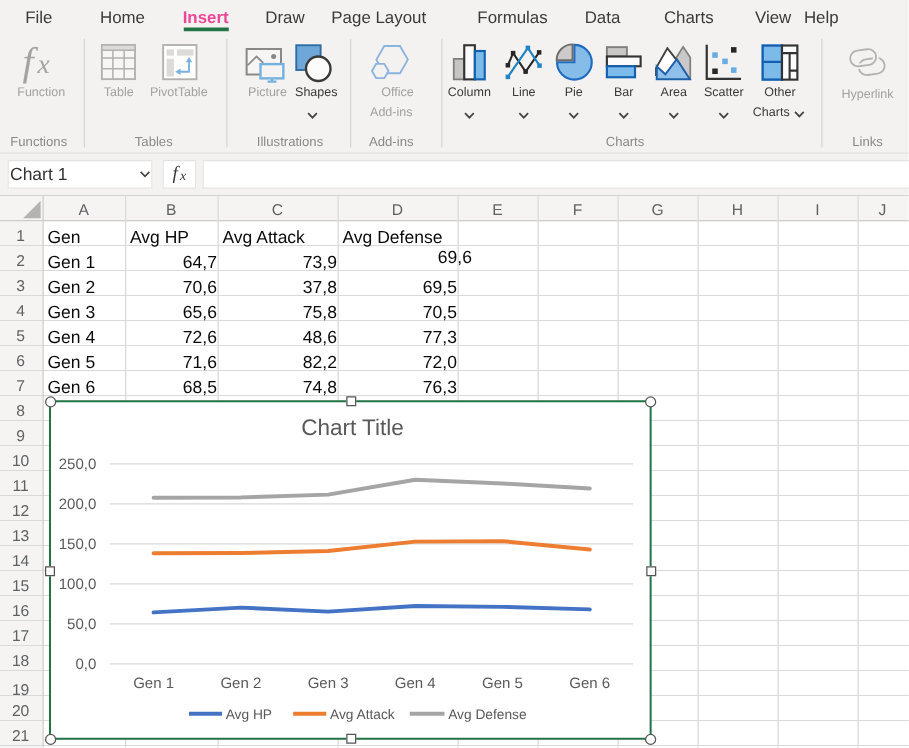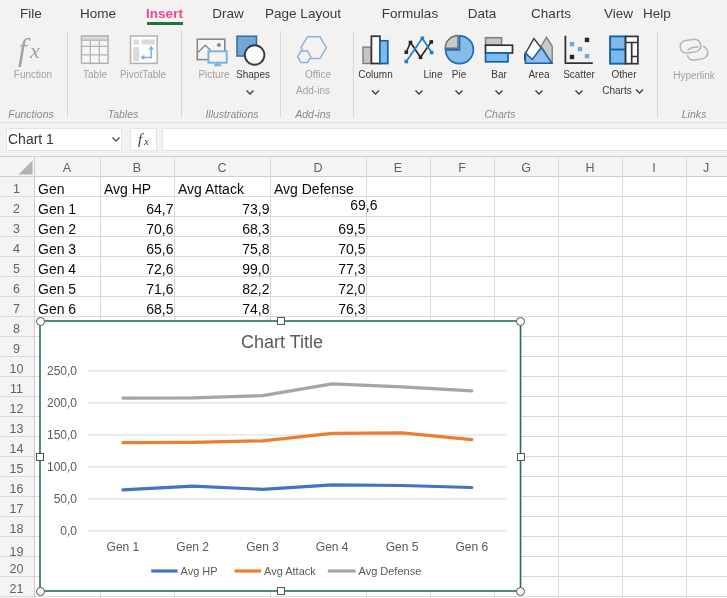--- a/index.html
+++ b/index.html
@@ -1,20 +1,20 @@
 <!DOCTYPE html>
 <html><head><meta charset="utf-8">
 <style>
 *{margin:0;padding:0;box-sizing:border-box;}
 body{width:727px;height:598px;overflow:hidden;position:relative;font-family:"Liberation Sans",sans-serif;background:#fff;}
 .abs{position:absolute;}
 .tab{position:absolute;top:6px;font-size:13.5px;color:#3b3a39;transform:translateX(-50%);white-space:nowrap;}
 .lbl{position:absolute;font-size:10px;transform:translateX(-50%);white-space:nowrap;color:#3b3a39;}
 .dis{color:#a3a19f;}
-.grp{position:absolute;top:108px;font-size:10.5px;color:#8b8987;transform:translateX(-50%);white-space:nowrap;font-style:italic;}
+.grp{position:absolute;top:108px;font-size:10.5px;color:#8b8987;transform:translateX(-50%);white-space:nowrap;}
 .sep{position:absolute;top:31px;width:1px;height:87px;background:#d8d6d4;}
 .colL{position:absolute;top:158px;height:19px;font-size:12.5px;color:#5f6264;transform:translateX(-50%);line-height:21px;}
 .rowN{position:absolute;left:0;width:33px;text-align:center;font-size:12.5px;color:#5f6264;height:20px;line-height:25px;}
 .vg{position:absolute;top:157px;height:441px;width:1px;background:#d9d9d9;}
 .cell{position:absolute;font-size:14px;color:#0a0a0a;height:20px;line-height:24px;white-space:nowrap;}
 .num{text-align:right;}
 .hnd{position:absolute;background:#fff;border:1.5px solid #555;z-index:30;}
 .hc{width:9px;height:9px;border-radius:50%;}
 .hs{width:8px;height:8px;}
 </style></head><body>
@@ -38,21 +38,21 @@
 <div class="sep" style="left:352.5px;"></div>
 <div class="sep" style="left:657px;"></div>
 <div class="lbl dis" style="left:33px;top:69px;">Function</div>
 <div class="lbl dis" style="left:95px;top:69px;">Table</div>
 <div class="lbl dis" style="left:143px;top:69px;">PivotTable</div>
 <div class="lbl dis" style="left:214px;top:69px;">Picture</div>
 <div class="lbl " style="left:253px;top:69px;">Shapes</div>
 <div class="lbl dis" style="left:303px;top:69px;margin-left:15px;">Office</div>
 <div class="lbl dis" style="left:313px;top:85px;">Add-ins</div>
 <div class="lbl " style="left:375.5px;top:69px;">Column</div>
-<div class="lbl " style="left:433px;top:69px;">Line</div>
+<div class="lbl " style="left:419px;top:69px;">Line</div>
 <div class="lbl " style="left:459px;top:69px;">Pie</div>
 <div class="lbl " style="left:499px;top:69px;">Bar</div>
 <div class="lbl " style="left:539px;top:69px;">Area</div>
 <div class="lbl " style="left:579px;top:69px;">Scatter</div>
 <div class="lbl " style="left:624px;top:69px;">Other</div>
 <div class="lbl " style="left:617px;top:85px;">Charts</div>
 <div class="lbl dis" style="left:694px;top:70px;">Hyperlink</div>
 <div class="grp" style="left:31px;">Functions</div>
 <div class="grp" style="left:123px;">Tables</div>
 <div class="grp" style="left:232px;">Illustrations</div>
@@ -185,29 +185,29 @@
 <div class="cell" style="left:38px;top:177px;">Gen</div>
 <div class="cell" style="left:104px;top:177px;">Avg HP</div>
 <div class="cell" style="left:178px;top:177px;">Avg Attack</div>
 <div class="cell" style="left:274px;top:177px;">Avg Defense</div>
 <div class="cell" style="left:38px;top:197px;">Gen 1</div>
 <div class="cell num" style="left:100px;top:197px;width:73.5px;">64,7</div>
 <div class="cell num" style="left:174px;top:197px;width:95.5px;">73,9</div>
 <div class="cell num" style="left:270px;top:193px;width:95.5px;margin-left:12px;">69,6</div>
 <div class="cell" style="left:38px;top:217px;">Gen 2</div>
 <div class="cell num" style="left:100px;top:217px;width:73.5px;">70,6</div>
-<div class="cell num" style="left:174px;top:217px;width:95.5px;">68,3</div>
+<div class="cell num" style="left:174px;top:217px;width:95.5px;">37,8</div>
 <div class="cell num" style="left:270px;top:217px;width:95.5px;">69,5</div>
 <div class="cell" style="left:38px;top:237px;">Gen 3</div>
 <div class="cell num" style="left:100px;top:237px;width:73.5px;">65,6</div>
 <div class="cell num" style="left:174px;top:237px;width:95.5px;">75,8</div>
 <div class="cell num" style="left:270px;top:237px;width:95.5px;">70,5</div>
 <div class="cell" style="left:38px;top:257px;">Gen 4</div>
 <div class="cell num" style="left:100px;top:257px;width:73.5px;">72,6</div>
-<div class="cell num" style="left:174px;top:257px;width:95.5px;">99,0</div>
+<div class="cell num" style="left:174px;top:257px;width:95.5px;">48,6</div>
 <div class="cell num" style="left:270px;top:257px;width:95.5px;">77,3</div>
 <div class="cell" style="left:38px;top:277px;">Gen 5</div>
 <div class="cell num" style="left:100px;top:277px;width:73.5px;">71,6</div>
 <div class="cell num" style="left:174px;top:277px;width:95.5px;">82,2</div>
 <div class="cell num" style="left:270px;top:277px;width:95.5px;">72,0</div>
 <div class="cell" style="left:38px;top:297px;">Gen 6</div>
 <div class="cell num" style="left:100px;top:297px;width:73.5px;">68,5</div>
 <div class="cell num" style="left:174px;top:297px;width:95.5px;">74,8</div>
 <div class="cell num" style="left:270px;top:297px;width:95.5px;">76,3</div>
 <svg class="abs" style="left:0;top:0;z-index:20;" width="727" height="598" viewBox="0 0 727 598">

